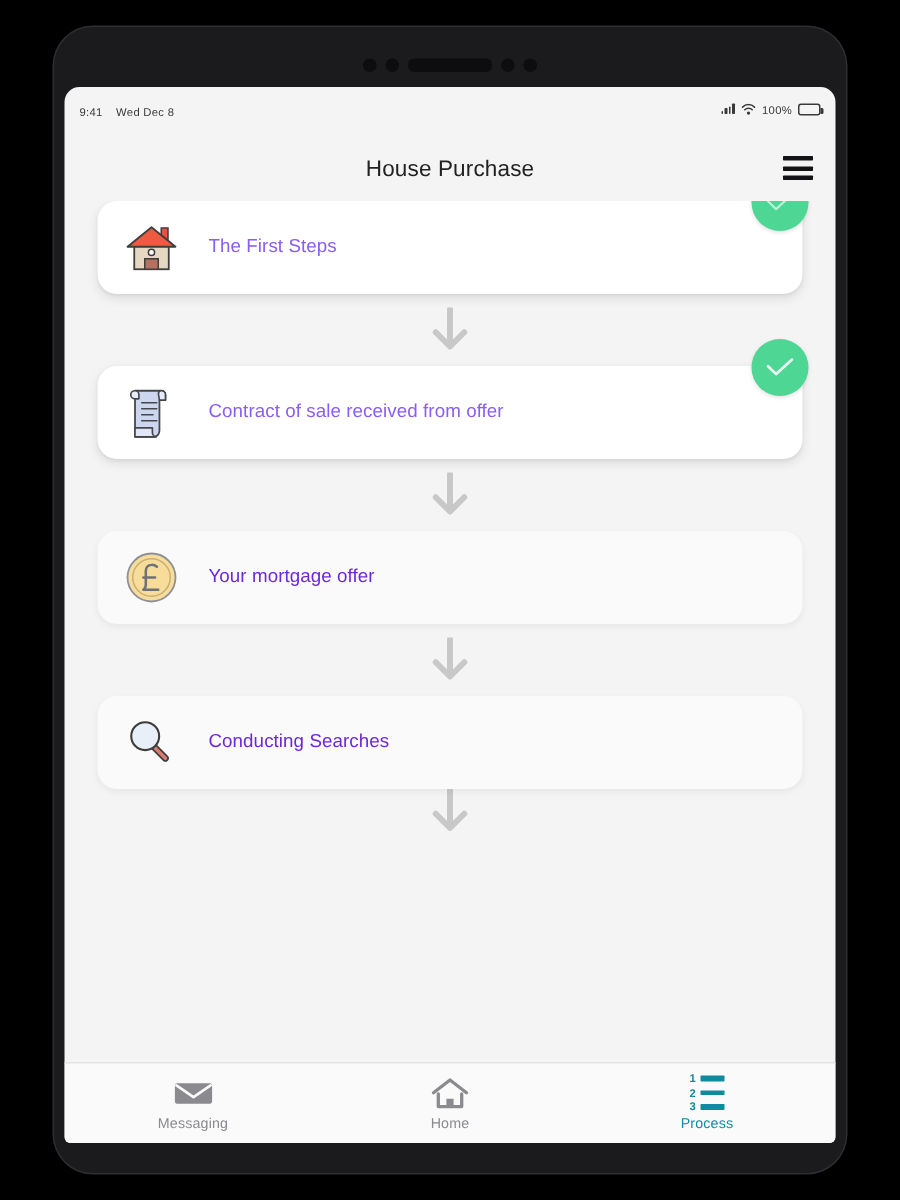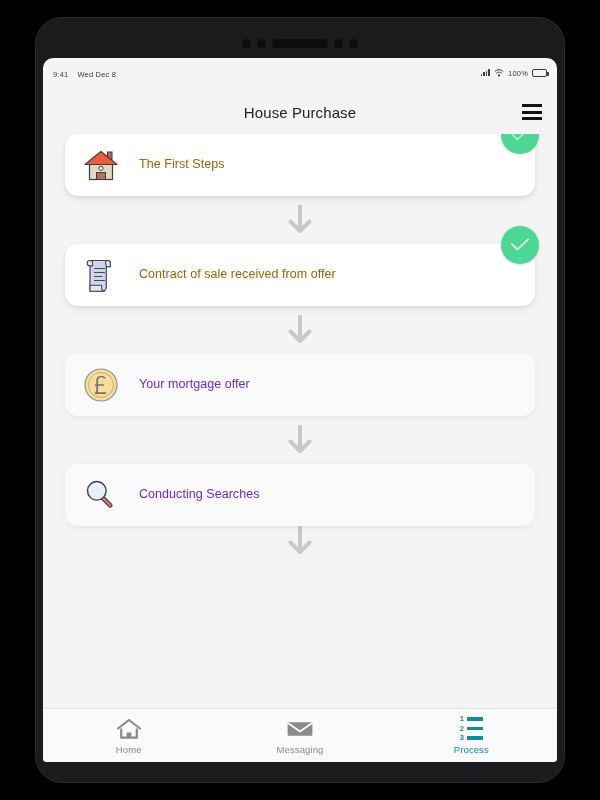--- a/index.html
+++ b/index.html
@@ -151,21 +151,21 @@
 
   .step-icon {
     flex: 0 0 40px;
     width: 40px; height: 42px;
     display: flex; align-items: center; justify-content: center;
   }
 
   .step-label {
     font-size: 12.5px;
     line-height: 1.38;
-    color: #a16207;
+    color: #8b5cf6;
     letter-spacing: .05px;
   }
   .step-card.pending .step-label { color: #6d28d9; }
 
   .check-badge {
     position: absolute;
     right: -4px;
     top: -18px;
     width: 38px; height: 38px;
     border-radius: 50%;
@@ -360,37 +360,37 @@
           <path d="M3.5 16.5 13 26l9.5-9.5" stroke="#c8c8c8" stroke-width="4" fill="none" stroke-linecap="round" stroke-linejoin="round"></path>
         </svg>
       </div>
 
     </div>
 
     <div id="bottom-nav">
 
       <div class="nav-item">
         <span class="nav-icon">
+          <svg width="26" height="20" viewBox="0 0 26 20">
+            <path d="M2 3.2h22c.8 0 1.4.7 1.4 1.5v10.6c0 .8-.6 1.5-1.4 1.5H2c-.8 0-1.4-.7-1.4-1.5V4.7c0-.8.6-1.5 1.4-1.5z" fill="#8a8a8f"></path>
+            <path d="M1.6 4.6 13 12.4 24.4 4.6" stroke="#fafafa" stroke-width="1.8" fill="none" stroke-linecap="round" stroke-linejoin="round"></path>
+          </svg>
+        </span>
+        <span class="nav-label">Messaging</span>
+      </div>
+
+      <div class="nav-item">
+        <span class="nav-icon">
           <svg width="26" height="22" viewBox="0 0 26 22">
             <path d="M2 10.5 13 2l11 8.5" stroke="#8a8a8f" stroke-width="2.2" fill="none" stroke-linecap="round" stroke-linejoin="round"></path>
             <path d="M5.2 11.3v8.4h15.6v-8.4" stroke="#8a8a8f" stroke-width="2.2" fill="none" stroke-linecap="round" stroke-linejoin="round"></path>
             <path d="M10.6 19.7v-5.2h4.8v5.2" fill="#8a8a8f"></path>
           </svg>
         </span>
         <span class="nav-label">Home</span>
-      </div>
-
-      <div class="nav-item">
-        <span class="nav-icon">
-          <svg width="26" height="20" viewBox="0 0 26 20">
-            <path d="M2 3.2h22c.8 0 1.4.7 1.4 1.5v10.6c0 .8-.6 1.5-1.4 1.5H2c-.8 0-1.4-.7-1.4-1.5V4.7c0-.8.6-1.5 1.4-1.5z" fill="#8a8a8f"></path>
-            <path d="M1.6 4.6 13 12.4 24.4 4.6" stroke="#fafafa" stroke-width="1.8" fill="none" stroke-linecap="round" stroke-linejoin="round"></path>
-          </svg>
-        </span>
-        <span class="nav-label">Messaging</span>
       </div>
 
       <div class="nav-item active">
         <span class="nav-icon">
           <span id="process-icon-rows">
             <span class="process-row">
               <span class="process-num">1</span>
                 <span class="process-bar"></span>
             </span>
             <span class="process-row">

